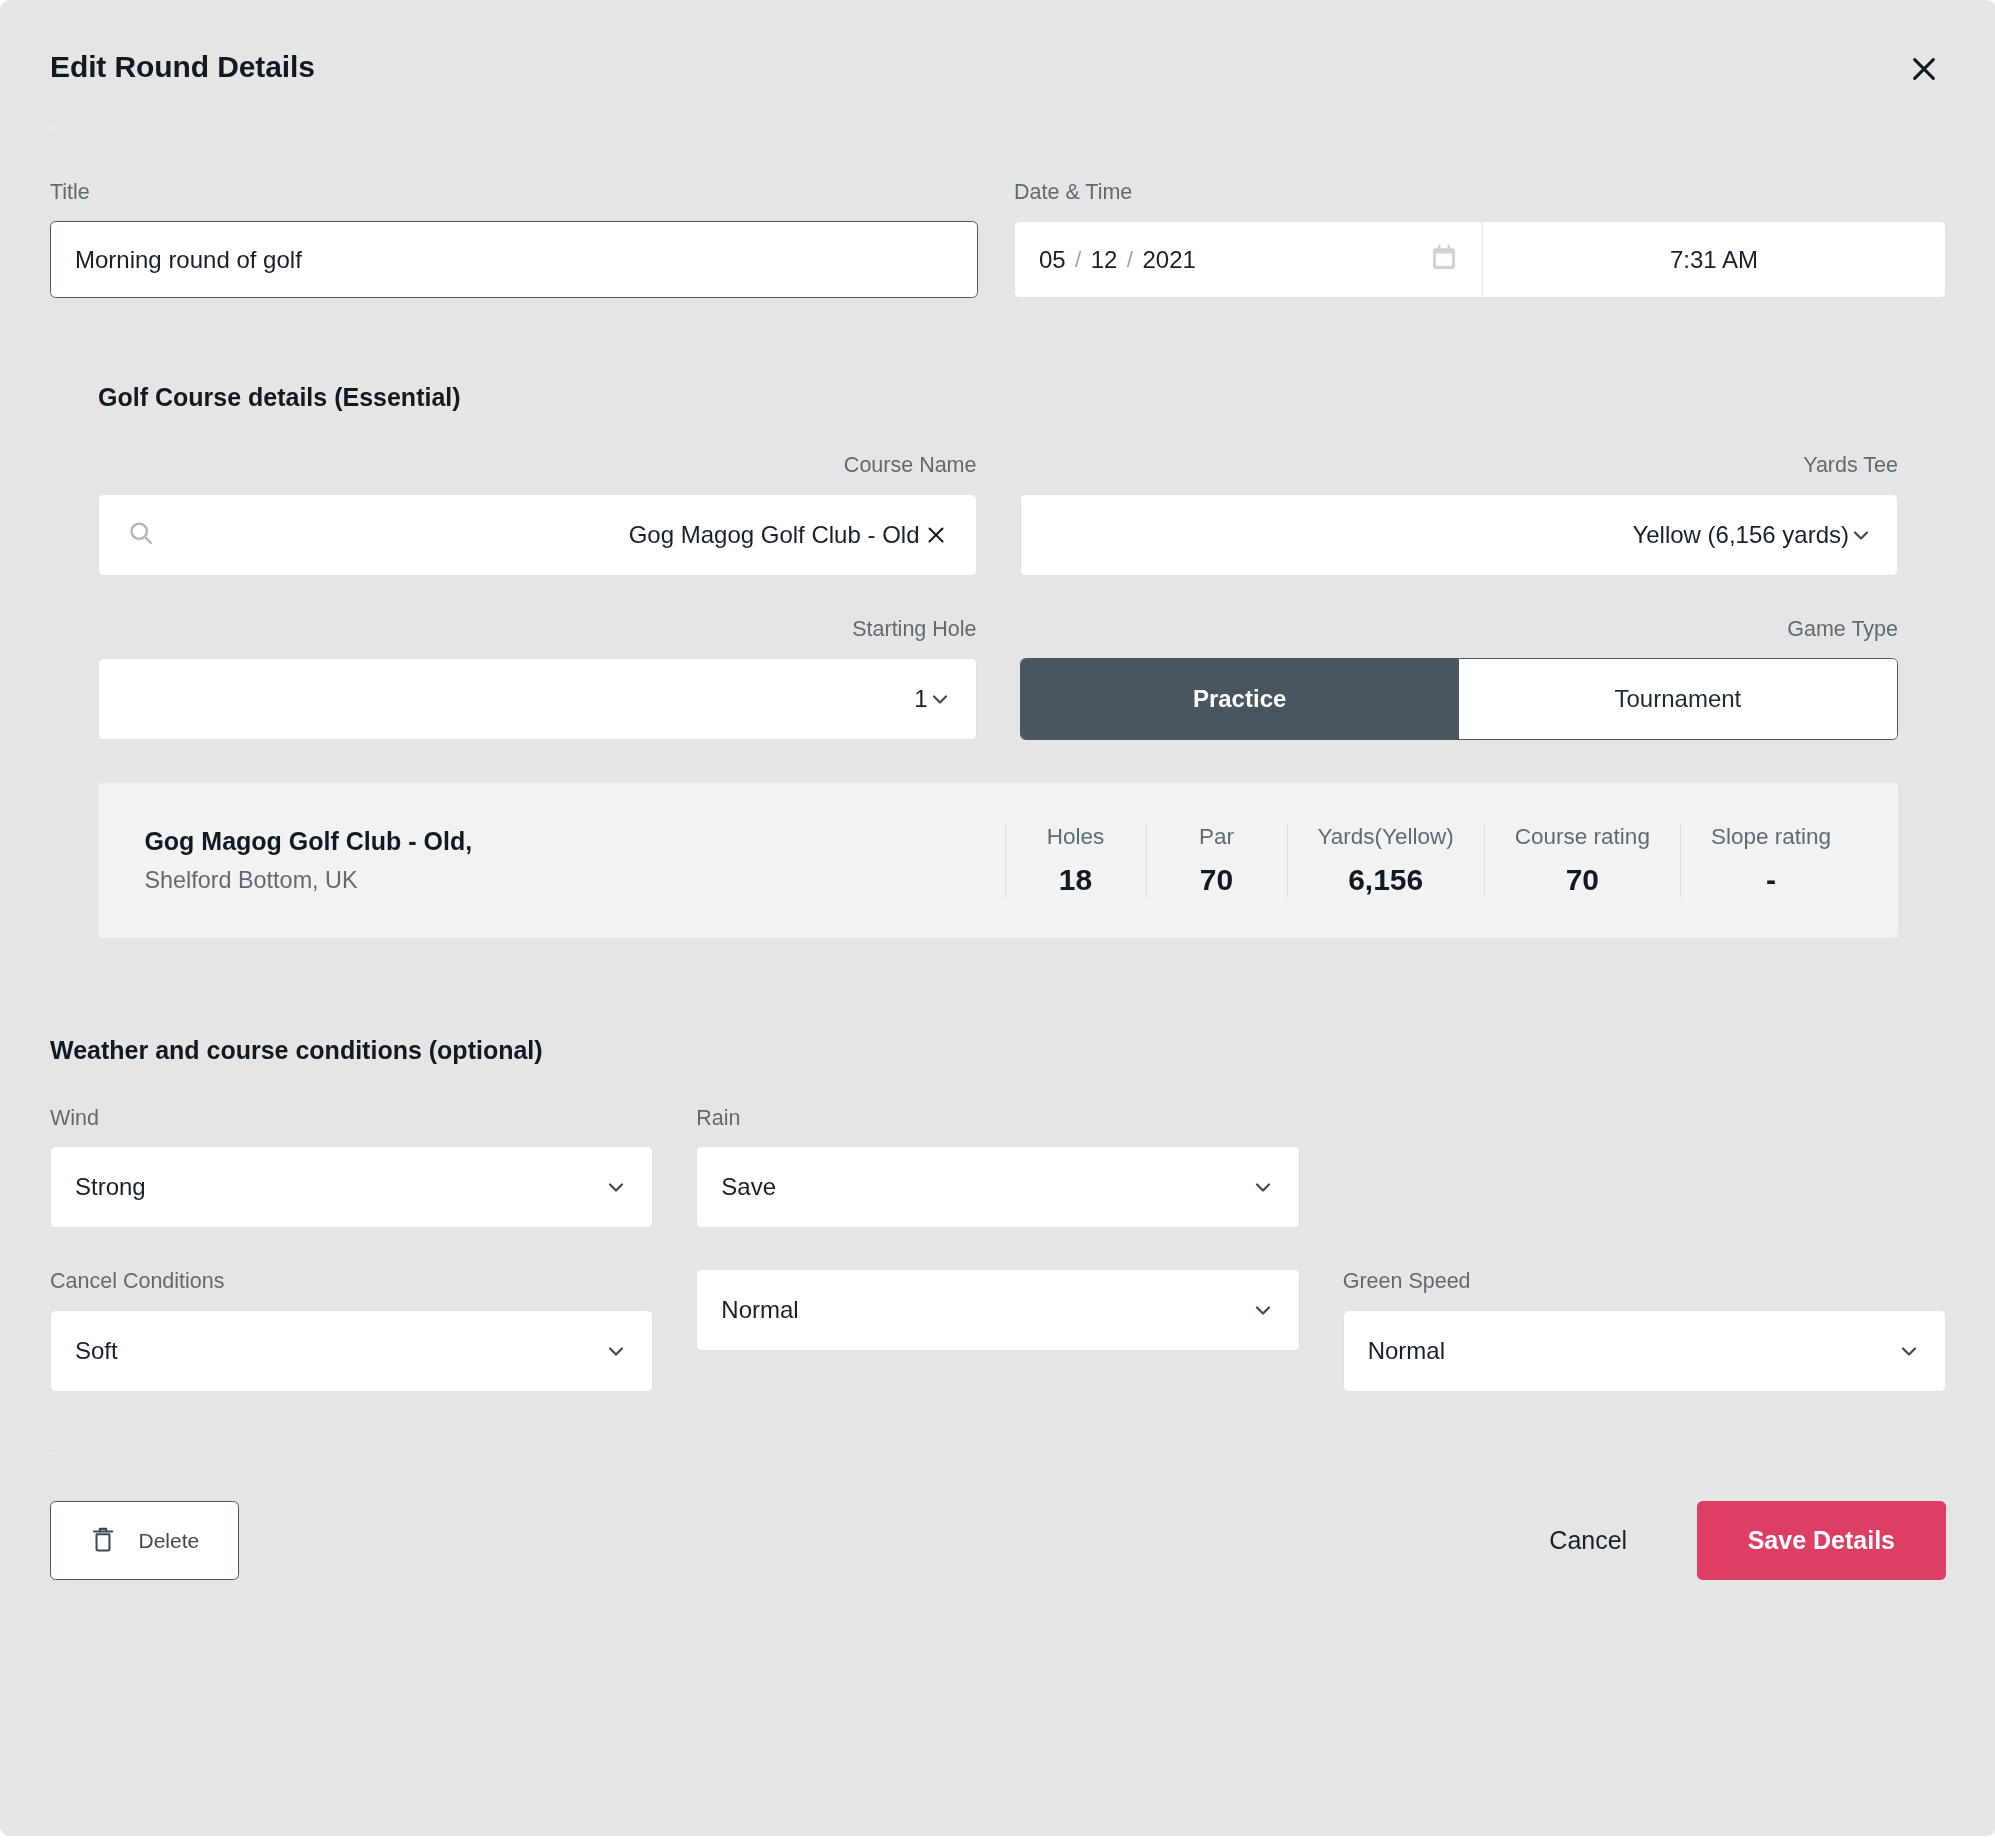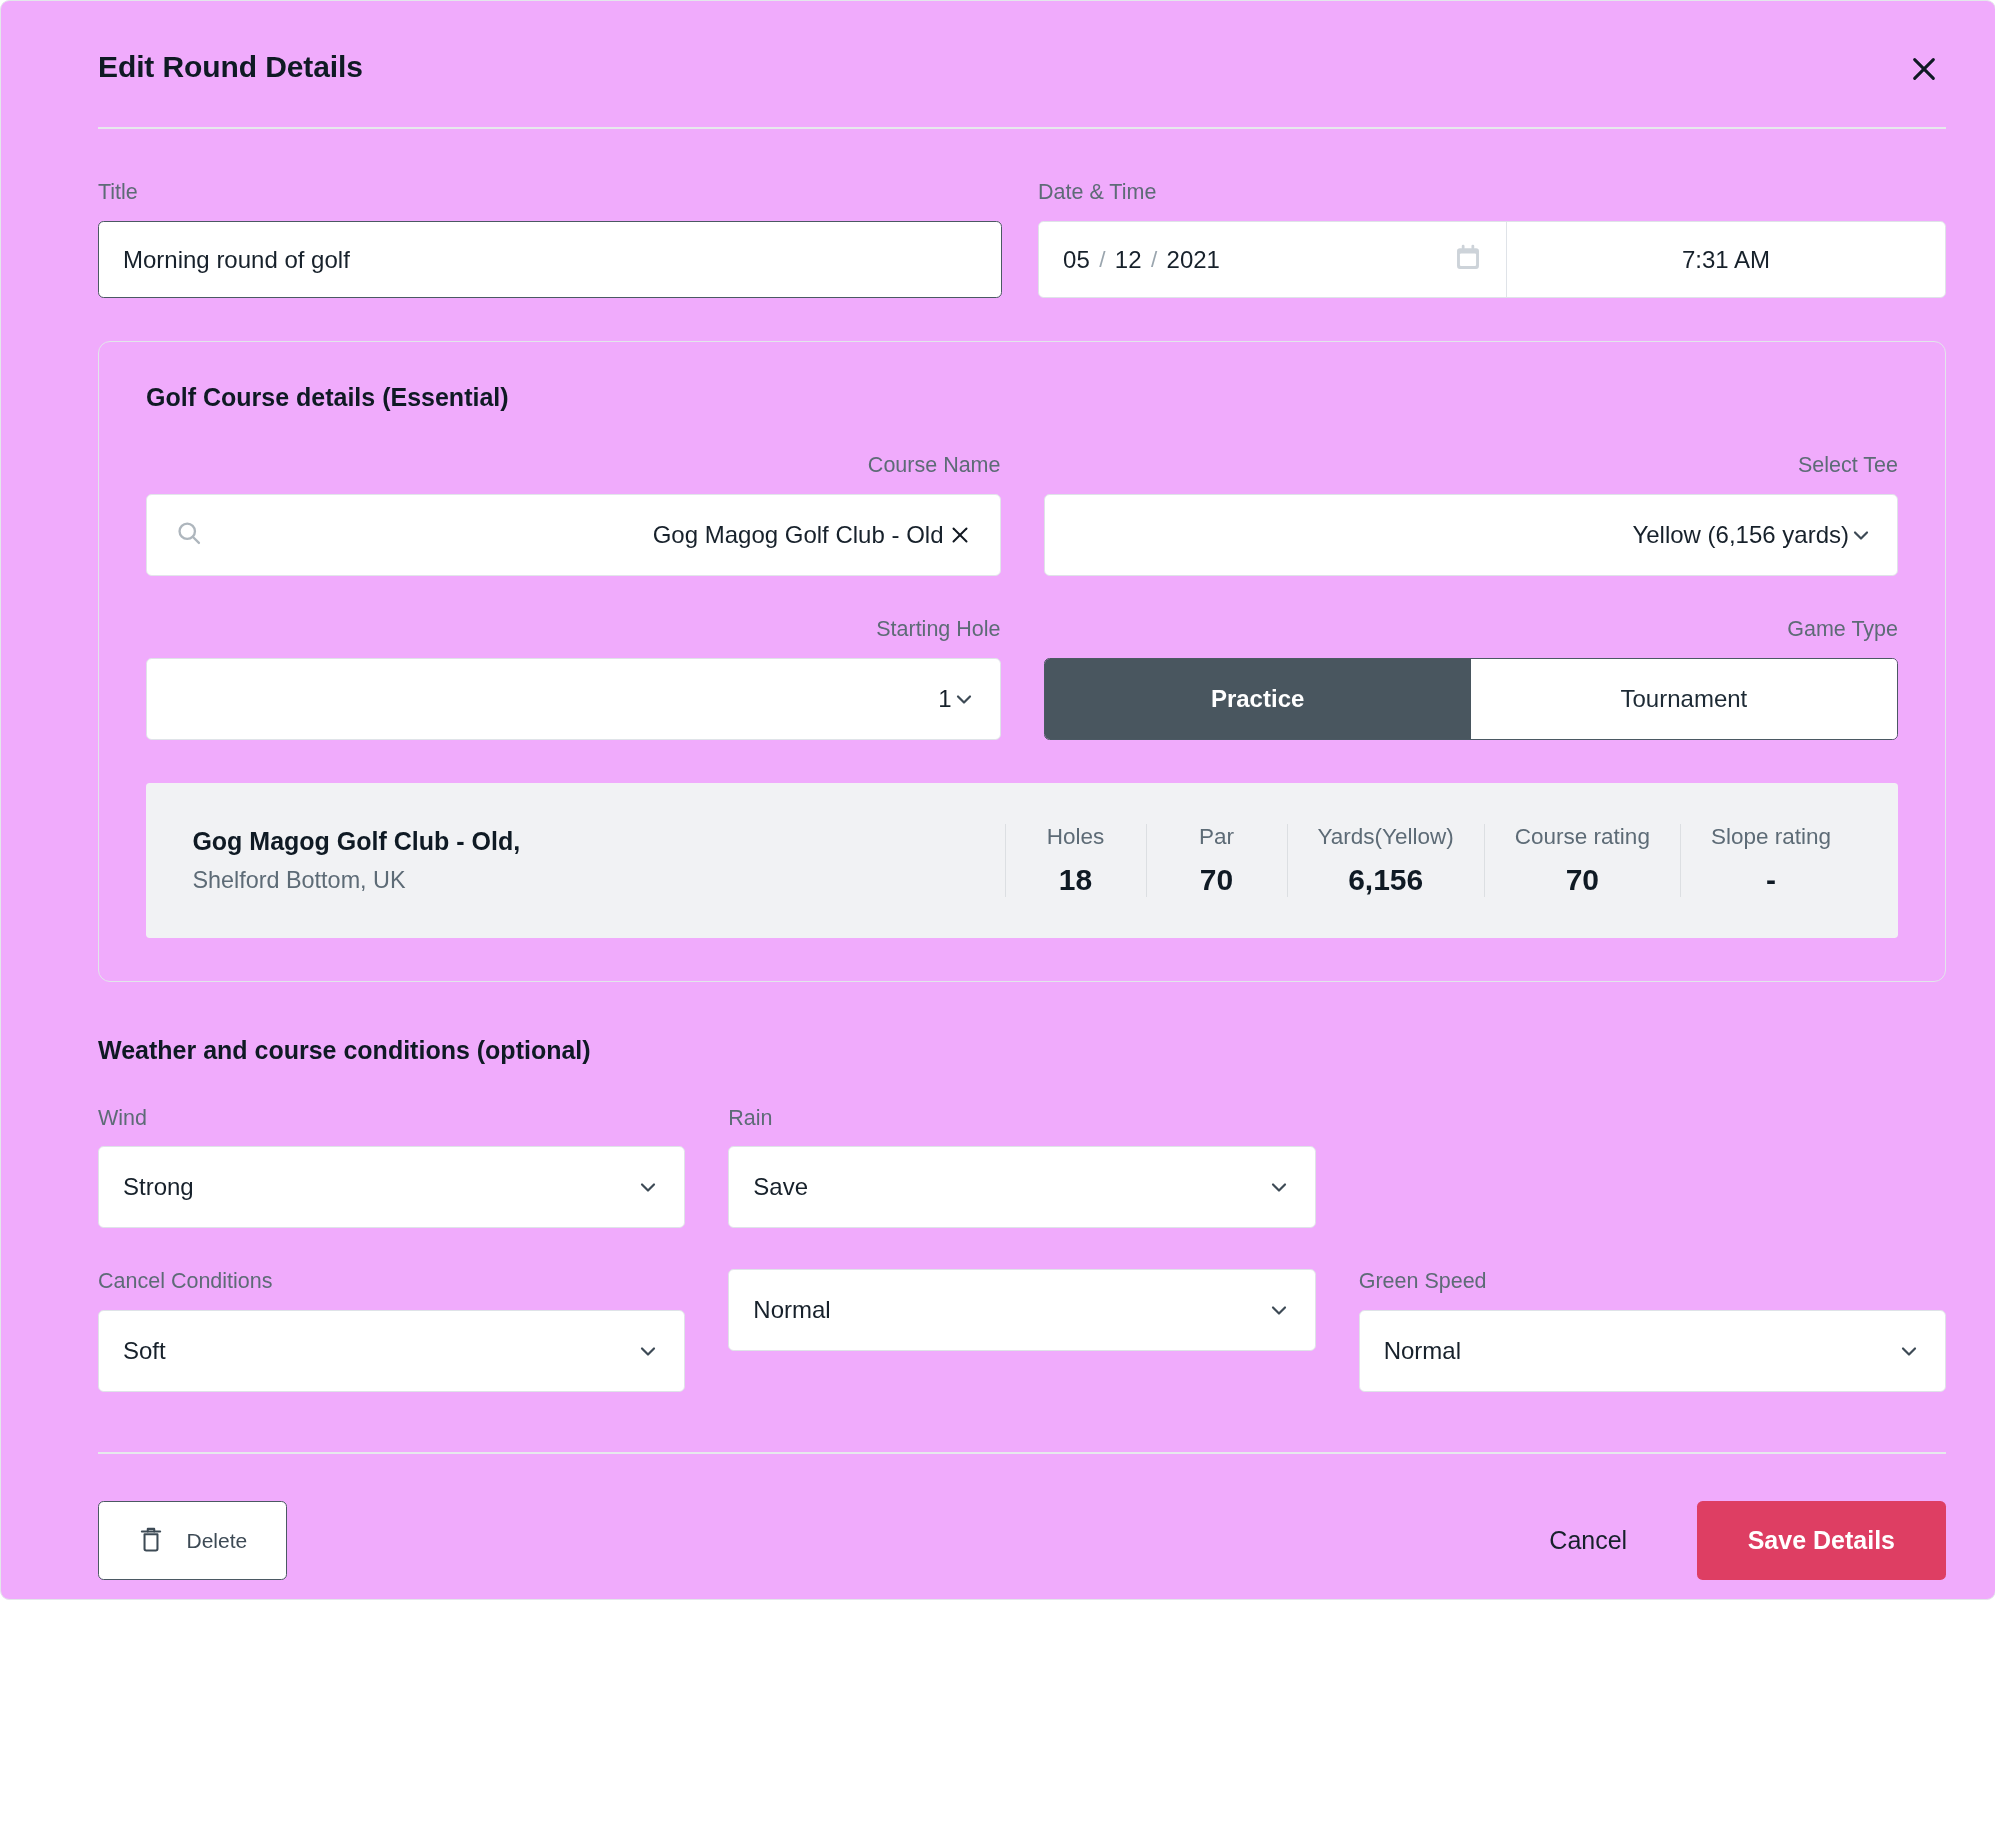--- a/index.html
+++ b/index.html
@@ -6,26 +6,25 @@
   html, body {
     width: 1996px;
     height: 1844px;
     background: #ffffff;
     font-family: "Liberation Sans", sans-serif;
     -webkit-font-smoothing: antialiased;
   }
   .modal {
     position: relative;
     width: 1996px;
-    height: 1600px;
-    background: #f0abfc;
+    height: 1836px;
+    background: #e5e5e5;
     border: 1.9px solid #e3e7ea;
     border-radius: 9.4px;
     overflow: hidden;
-    padding-left: 48px;
   }
   .inner {
     padding: 0 49px;
   }
 
   
   .modal-header {
     display: flex;
     align-items: flex-start;
     justify-content: space-between;
@@ -337,21 +336,21 @@
             <span class="clear-x">
               <svg width="24" height="24" viewBox="0 0 24 24" fill="none" stroke="#111820" stroke-width="2" stroke-linecap="round">
                 <line x1="5.5" y1="5.5" x2="18.5" y2="18.5"></line>
                   <line x1="18.5" y1="5.5" x2="5.5" y2="18.5"></line>
               </svg>
             </span>
           </div>
         </div>
 
         <div class="pcol-right">
-          <label class="field-label">Select Tee</label>
+          <label class="field-label">Yards Tee</label>
           <div class="control tall-control">
             <span class="val">Yellow (6,156 yards)</span>
             <span class="chev">
               <svg width="26" height="26" viewBox="0 0 24 24" fill="none" stroke="#3d4a55" stroke-width="2.2" stroke-linecap="round" stroke-linejoin="round">
                 <polyline points="6,9.5 12,15.5 18,9.5"></polyline>
               </svg>
             </span>
           </div>
         </div>
       </div>

